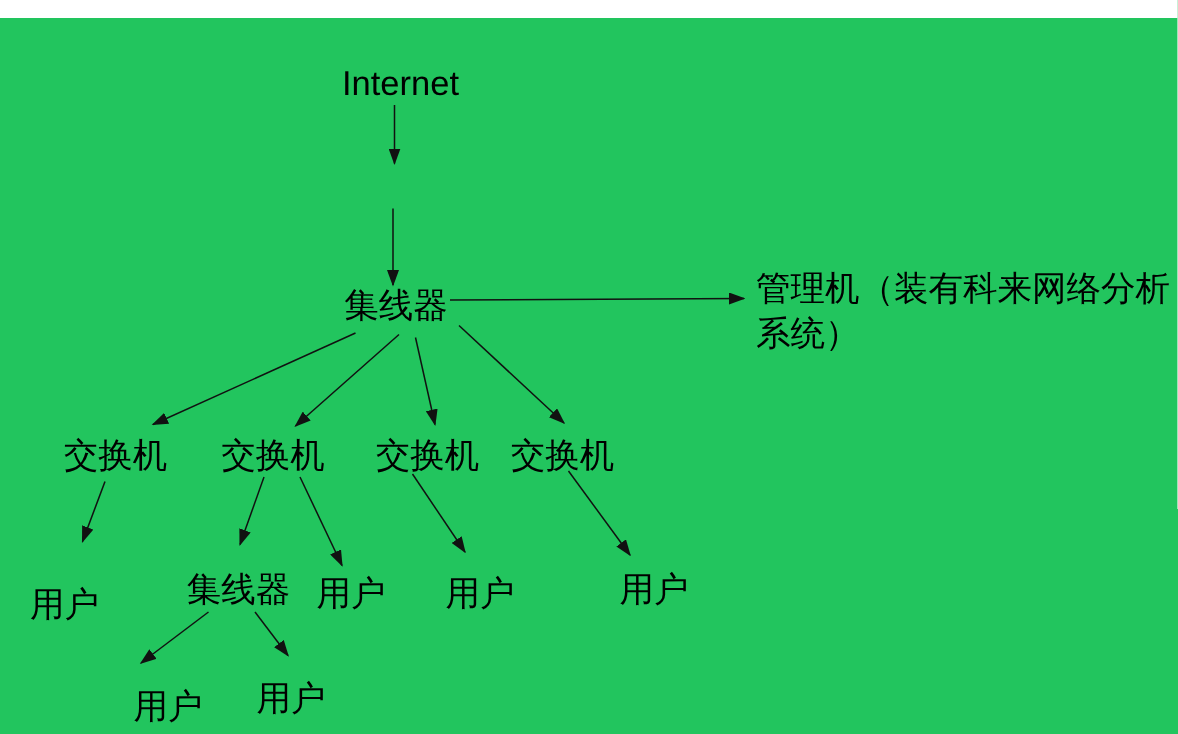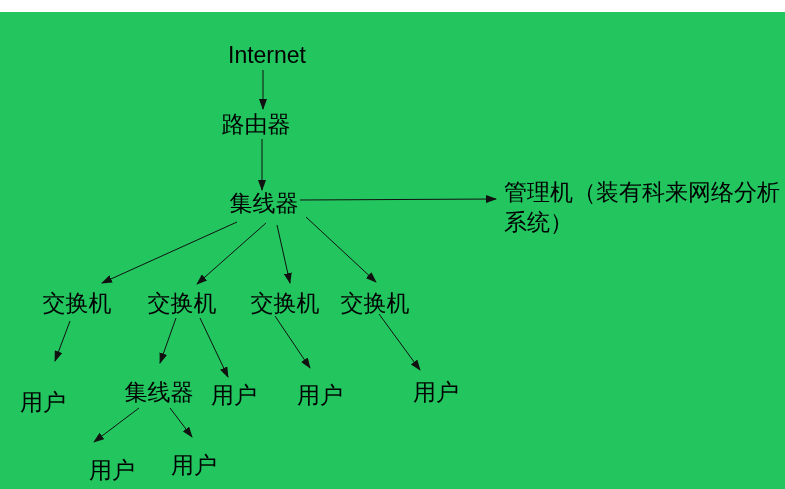--- a/index.html
+++ b/index.html
@@ -79,21 +79,20 @@
       <line x1="176" y1="306" x2="160" y2="351" marker-end="url(#arrowhead)"></line>
       <line x1="200" y1="306" x2="228" y2="365" marker-end="url(#arrowhead)"></line>
       <line x1="275" y1="304" x2="310" y2="356" marker-end="url(#arrowhead)"></line>
       <line x1="379" y1="302" x2="420" y2="358" marker-end="url(#arrowhead)"></line>
       <line x1="139" y1="396" x2="94" y2="430" marker-end="url(#arrowhead)"></line>
       <line x1="170" y1="396" x2="192" y2="425" marker-end="url(#arrowhead)"></line>
     </svg>
 
   <div class="node en centered" style="left: 267px; top: 44px;">Internet</div>
 
-  <div class="node centered" style="left: 256px; top: 113px;">路由器</div>
 
   <div class="node centered" style="left: 264px; top: 192px;">集线器</div>
 
   <div class="node manager" style="left: 504px; top: 166px;">
     <div>管理机（装有科来网络分析</div>
     <div>系统）</div>
   </div>
 
   <div class="node centered" style="left: 77px; top: 292px;">交换机</div>
 

